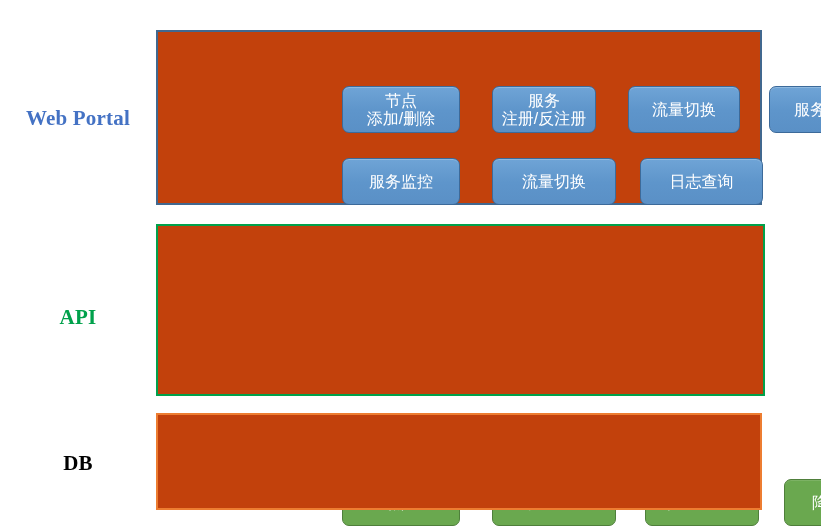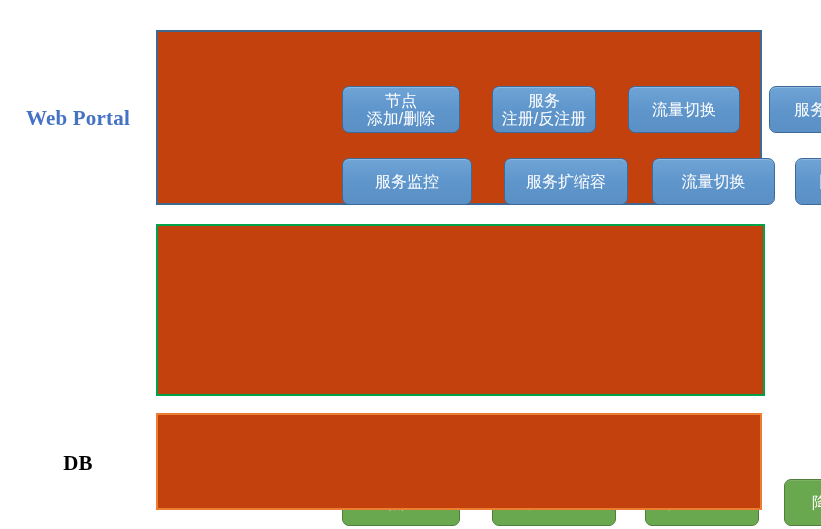--- a/index.html
+++ b/index.html
@@ -96,21 +96,21 @@
   .row-web-2 { left: 184px; top: 126px; }
   
   .row-api-1 { left: 184px; top: 253px; }
 
   
   .row-web-1 .node:nth-child(1) { width: 118px; }
   .row-web-1 .node:nth-child(2) { width: 104px; margin-left: 32px; }
   .row-web-1 .node:nth-child(3) { width: 112px; margin-left: 32px; }
   .row-web-1 .node:nth-child(4) { width: 114px; margin-left: 29px; }
 
-  .row-web-2 .node:nth-child(1) { width: 130px; }
+  .row-web-2 .node:nth-child(1) { width: 118px; }
   .row-web-2 .node:nth-child(2) { width: 124px; margin-left: 32px; }
   .row-web-2 .node:nth-child(3) { width: 123px; margin-left: 24px; }
   .row-web-2 .node:nth-child(4) { width: 110px; margin-left: 20px; }
 
   .row-api-1 .node:nth-child(1) { width: 118px; }
   .row-api-1 .node:nth-child(2) { width: 124px; margin-left: 32px; }
   .row-api-1 .node:nth-child(3) { width: 114px; margin-left: 29px; }
   .row-api-1 .node:nth-child(4) { width: 114px; margin-left: 25px; }
 </style>
 </head>
@@ -124,26 +124,26 @@
     <div class="node-row row-web-1">
       <div class="node blue">节点
 添加/删除</div>
       <div class="node blue">服务
 注册/反注册</div>
       <div class="node blue">流量切换</div>
       <div class="node blue">服务降级</div>
     </div>
     <div class="node-row row-web-2">
       <div class="node blue">服务监控</div>
-      <div class="node blue">服务扩缩容</div>
       <div class="node blue">流量切换</div>
       <div class="node blue">日志查询</div>
     </div>
   </div>
 
+  <div class="tier-label api">API</div>
 
   <div class="section api">
     <div class="node-row row-api-1">
       <div class="node green">节点API</div>
       <div class="node green">服务API</div>
       <div class="node green">切流量API</div>
       <div class="node green">降级API</div>
     </div>
 
   </div>

